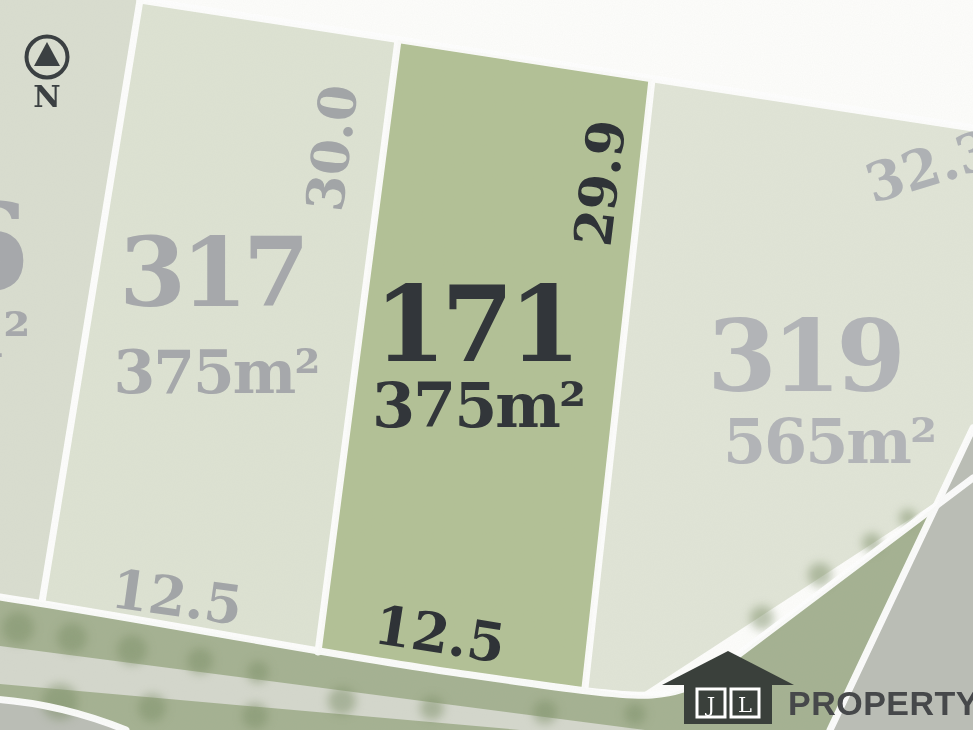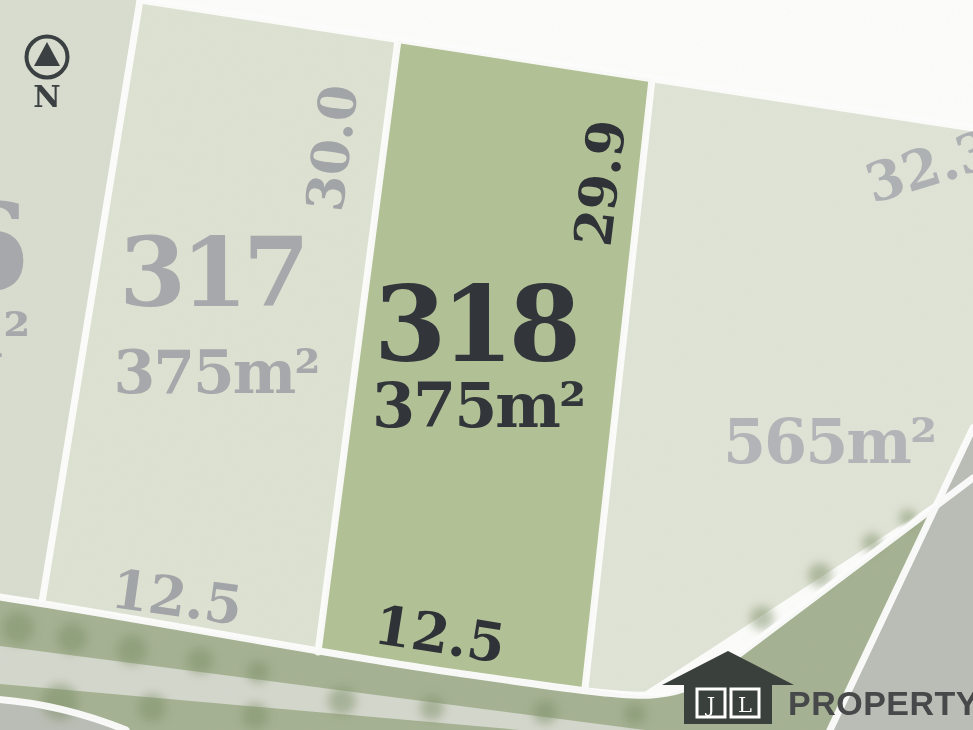--- a/index.html
+++ b/index.html
@@ -106,23 +106,24 @@
   <div class="north-n" style="left:47px;top:97px;font-size:30px;color:#3b4042;">N</div>
 
   <div class="label" style="left:-12px;top:247px;font-size:120px;color:#a6a8ab;">6</div>
   <div class="label" style="left:-16px;top:336px;font-size:62px;color:#a6a8ab;">m²</div>
 
   <div class="label" style="left:212px;top:273px;font-size:96px;letter-spacing:-5px;color:#a6a8ab;">317</div>
   <div class="label" style="left:216px;top:372px;font-size:60px;letter-spacing:-2px;color:#a6a8ab;">375m²</div>
   <div class="label" style="left:332px;top:148px;font-size:52px;color:#a2a5a7;transform:translate(-50%,-50%) rotate(-83deg);">30.0</div>
   <div class="label" style="left:177px;top:597px;font-size:54px;color:#a2a5a7;transform:translate(-50%,-50%) rotate(8deg);">12.5</div>
 
-  <div class="label" style="left:475px;top:325px;font-size:104px;letter-spacing:-5px;color:#32363a;">318</div>
+  <div class="label" style="left:475px;top:325px;font-size:104px;letter-spacing:-5px;color:#32363a;">171</div>
   <div class="label" style="left:478px;top:406px;font-size:62px;letter-spacing:-2px;color:#32363a;">375m²</div>
   <div class="label" style="left:600px;top:183px;font-size:52px;color:#2f3337;transform:translate(-50%,-50%) rotate(-83deg);">29.9</div>
   <div class="label" style="left:440px;top:634px;font-size:54px;color:#2f3337;transform:translate(-50%,-50%) rotate(9deg);">12.5</div>
 
+  <div class="label" style="left:804px;top:356px;font-size:100px;letter-spacing:-5px;color:#b2b4b7;">319</div>
   <div class="label" style="left:802px;top:442px;font-size:62px;letter-spacing:-2px;color:#b2b4b7;margin-left:27px;">565m²</div>
   <div class="label" style="left:930px;top:166px;font-size:54px;color:#aeb1b4;transform:translate(-50%,-50%) rotate(-17deg);">32.3</div>
 
   <div class="logo-word" style="left:788px;top:686px;font-size:34px;color:#46484a;">PROPERTY</div>
 
 </div>
 
 </body></html>

